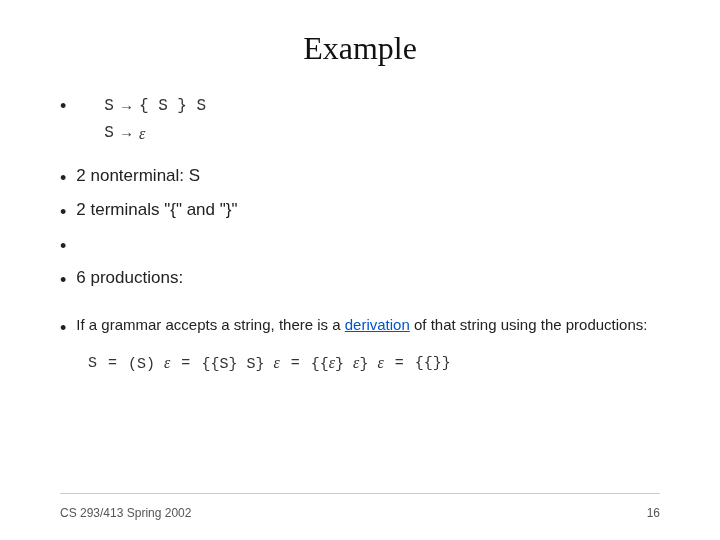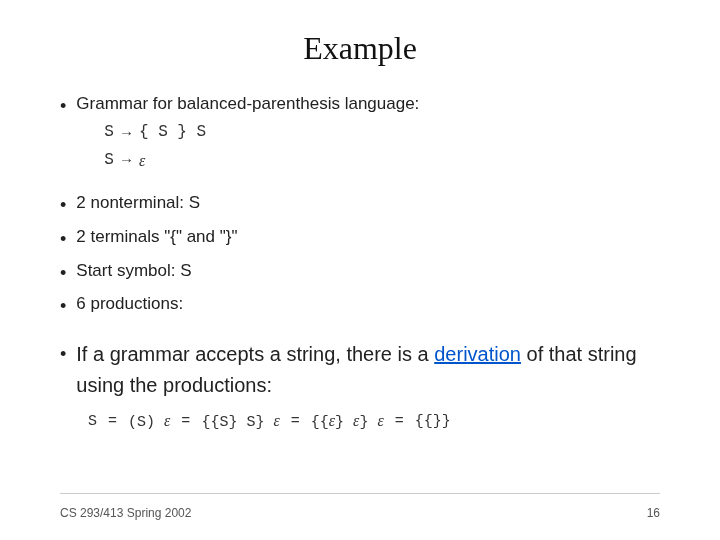--- a/index.html
+++ b/index.html
@@ -100,21 +100,21 @@
     }
 
     .derivation-section {
       margin-top: 14px;
       display: flex;
       flex-direction: column;
       gap: 6px;
     }
 
     .derivation-text {
-      font-size: 20px;
+      font-size: 15px;
       line-height: 1.55;
     }
 
     .derivation-formula {
       margin-left: 28px;
       font-family: 'Courier New', monospace;
       font-size: 15px;
       color: #333;
       line-height: 1.8;
       display: flex;
@@ -143,21 +143,20 @@
 <div class="slide">
 
   <h1 class="title">Example</h1>
 
   <div class="content">
 
     <div class="bullet-section">
       <div class="bullet-item">
         <span class="bullet-dot">•</span>
         <div class="bullet-text">
-          <span>Grammar for balanced-parenthesis language:</span>
           <div class="grammar-block">
             <div class="grammar-line">
               <span>S</span>
               <span class="arrow">→</span>
               <span>{ S } S</span>
             </div>
             <div class="grammar-line">
               <span>S</span>
               <span class="arrow">→</span>
               <span class="epsilon">ε</span>
@@ -172,21 +171,20 @@
       <span class="bullet-text">2 nonterminal: S</span>
     </div>
 
     <div class="bullet-item">
       <span class="bullet-dot">•</span>
       <span class="bullet-text">2 terminals "{" and "}"</span>
     </div>
 
     <div class="bullet-item">
       <span class="bullet-dot">•</span>
-      <span class="bullet-text">Start symbol: S</span>
     </div>
 
     <div class="bullet-item">
       <span class="bullet-dot">•</span>
       <span class="bullet-text">6 productions:</span>
     </div>
 
     <div class="derivation-section">
       <div class="bullet-item">
         <span class="bullet-dot">•</span>

